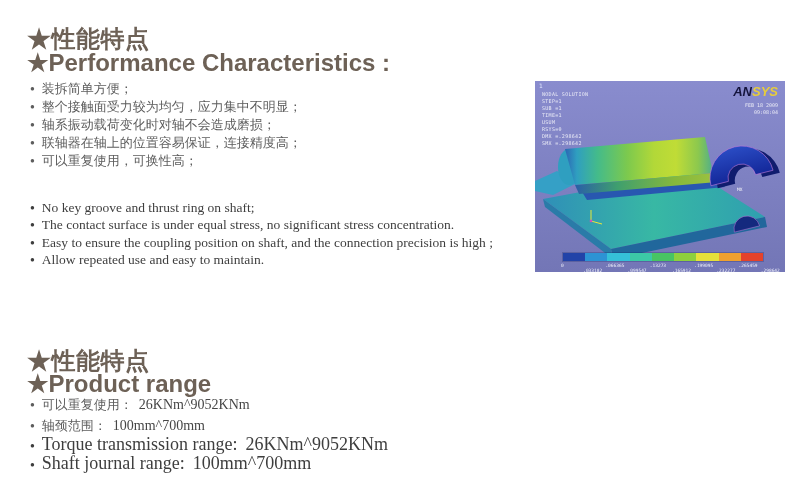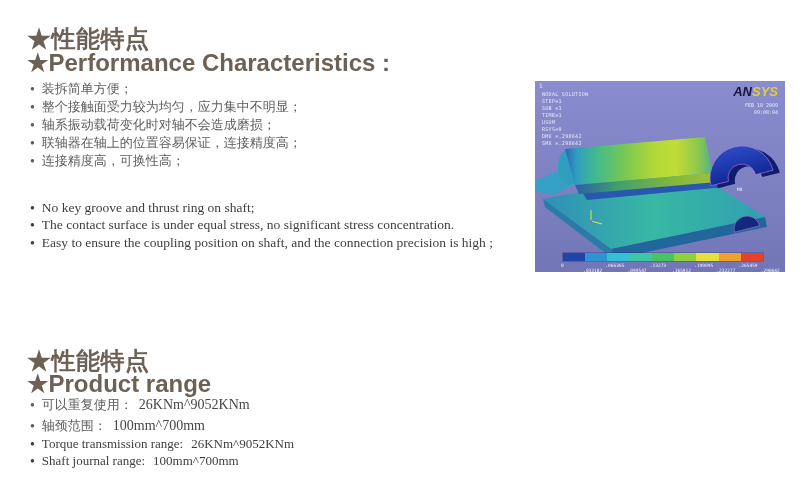--- a/index.html
+++ b/index.html
@@ -19,21 +19,21 @@
   ul{list-style:none;margin:0;padding:0}
   li{white-space:nowrap}
   li::before{content:"●";font-size:8px;vertical-align:2px;margin-right:7px;color:inherit}
   .cn-list{position:absolute;left:30px;top:80px;font-size:13px;color:#5d5d5d}
   .cn-list li{line-height:18px}
   .en-list{position:absolute;left:30px;top:199px;font-family:"Liberation Serif",serif;font-size:13.5px;color:#3e3e3e}
   .en-list li{line-height:17.3px}
   .pr-cn{position:absolute;left:30px;top:394px;font-size:13px;color:#5d5d5d}
   .pr-cn li{line-height:21px}
   .pr-cn .val{font-family:"Liberation Serif",serif;font-size:14px;margin-left:6px;color:#464646}
-  .pr-en{position:absolute;left:30px;top:436px;font-family:"Liberation Serif",serif;font-size:13px;color:#3e3e3e}
+  .pr-en{position:absolute;left:30px;top:436px;font-family:"Liberation Serif",serif;font-size:18px;color:#3e3e3e}
   .pr-en li{line-height:16.5px}
   .pr-en .val{margin-left:8px}
   
   .ansys{
     position:absolute;left:535px;top:81px;width:250px;height:191px;margin:0;
     background:#7c7ec2;font-family:"DejaVu Sans Mono",monospace;
   }
   .ansys svg.model{position:absolute;left:0;top:0}
   .win-id{position:absolute;left:4px;top:1px;color:#dfe6ff;font-size:6px}
   .hdr{position:absolute;left:7px;top:10px;color:#e9eaf6;font-size:5px;line-height:7px;letter-spacing:.3px}
@@ -51,26 +51,27 @@
 <body>
 
 <h1 class="h-cn">★性能特点</h1>
 <h1 class="h-en">★Performance Characteristics :</h1>
 
 <ul class="cn-list">
     <li>装拆简单方便；</li>
     <li>整个接触面受力较为均匀，应力集中不明显；</li>
     <li>轴系振动载荷变化时对轴不会造成磨损；</li>
     <li>联轴器在轴上的位置容易保证，连接精度高；</li>
-    <li>连接精度高，可换性高；</li>
+    <li>可以重复使用，可换性高；</li>
   </ul>
 <ul class="en-list">
     <li>No key groove and thrust ring on shaft;</li>
     <li>The contact surface is under equal stress, no significant stress concentration.</li>
     <li>Easy to ensure the coupling position on shaft, and the connection precision is high ;</li>
+    <li>Allow repeated use and easy to maintain.</li>
   </ul>
 
 <figure class="ansys">
   <svg class="model" width="250" height="191" viewBox="0 0 250 191">
     <defs>
       <linearGradient id="g-bg" x1="0" y1="0" x2="0" y2="1">
         <stop offset="0" stop-color="#898cce"></stop>
           <stop offset="1" stop-color="#7376b6"></stop>
       </linearGradient>
       <linearGradient id="g-sleeve" x1="0" y1="0" x2="1" y2="0">

